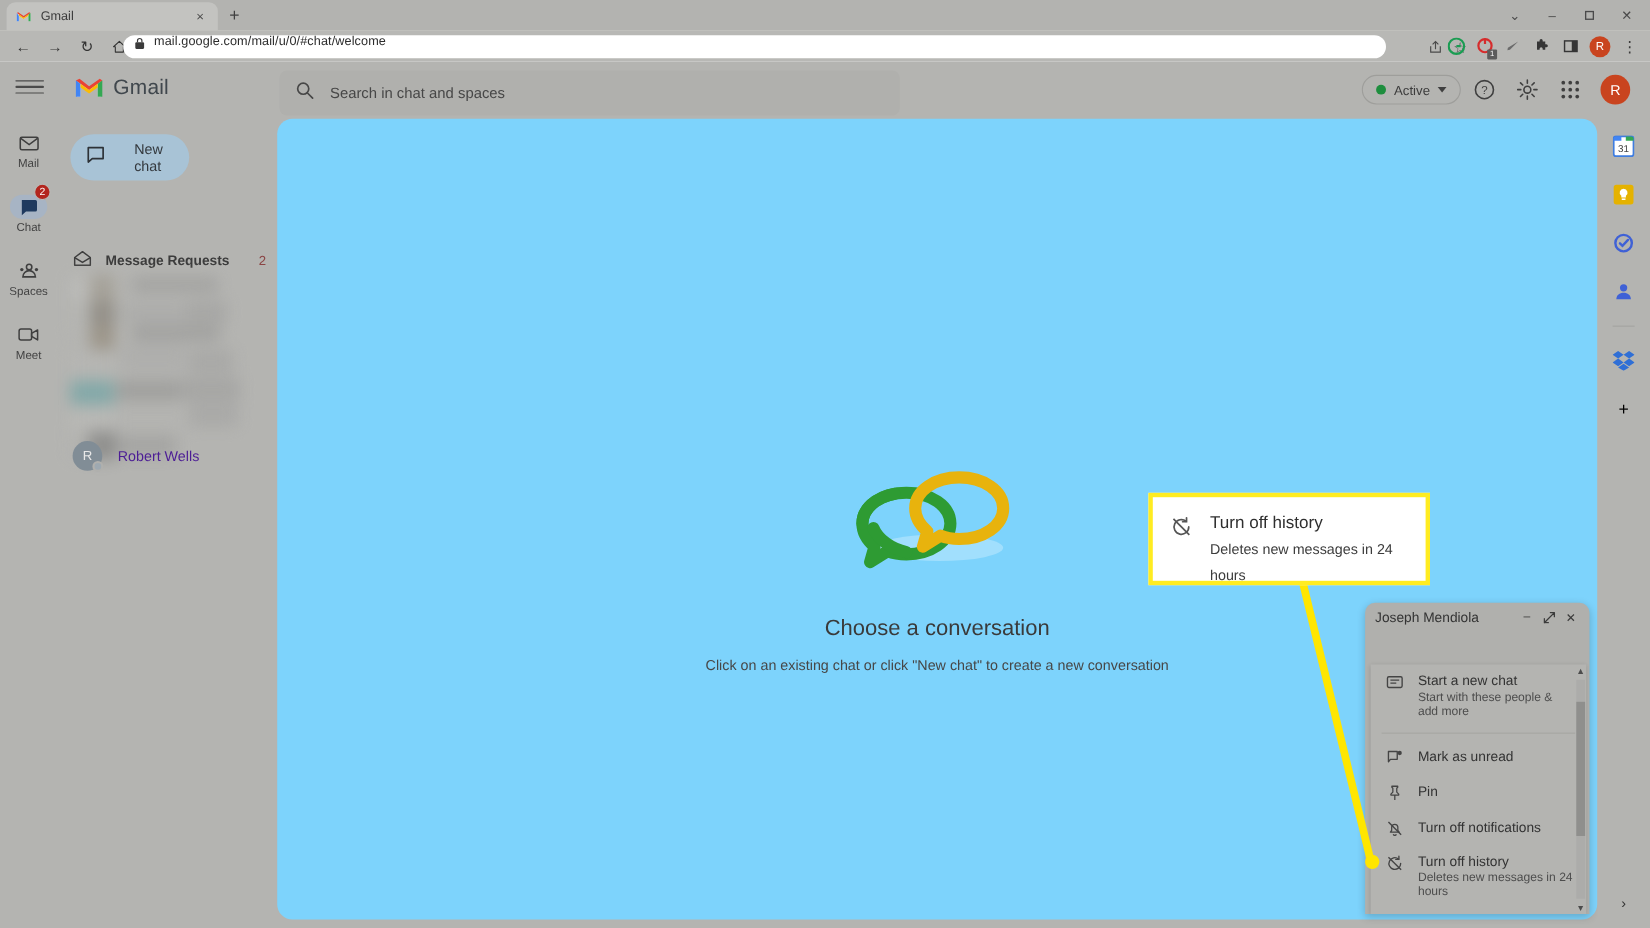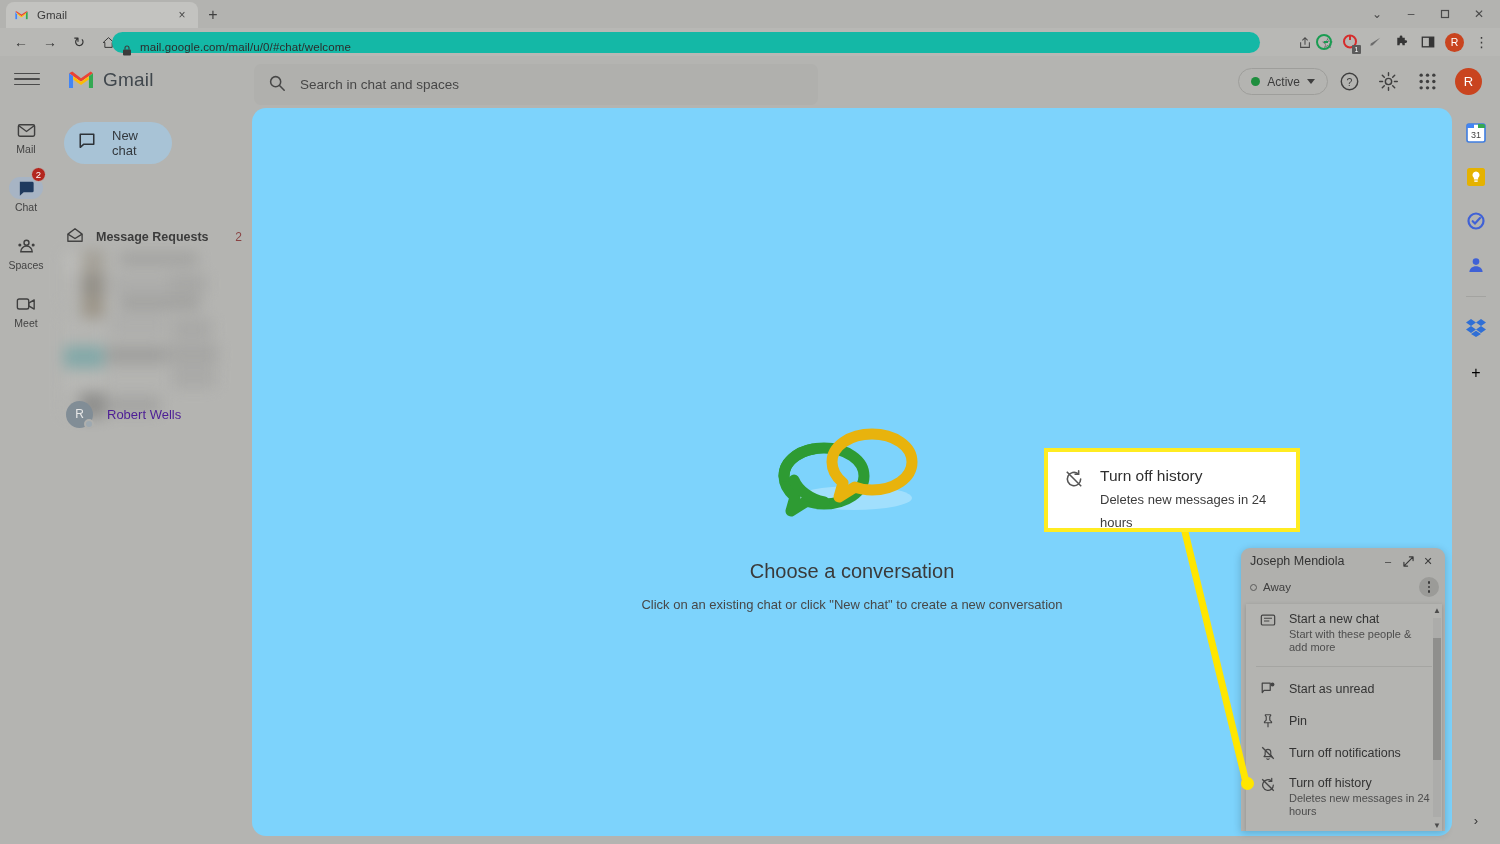--- a/index.html
+++ b/index.html
@@ -51,22 +51,22 @@
   .nav-icons {
     position: absolute; left: 8px; top: 0; height: 28px;
     display: flex; align-items: center; gap: 3px;
   }
   .nav-btn {
     width: 26px; height: 26px; display: flex; align-items: center;
     justify-content: center; color: #343434; font-size: 14px;
   }
   .omnibox {
     position: absolute; left: 112px; top: 4px; width: 1148px; height: 21px;
-    background: #14b8a6; border-radius: 11px;
-    display: flex; align-items: flex-end; padding: 0 10px; gap: 8px;
+    background: #ffffff; border-radius: 11px;
+    display: flex; align-items: flex-start; padding: 0 10px; gap: 8px;
   }
   .lock-icon { width: 10px; height: 11px; flex: 0 0 auto; position: relative; }
   .omnibox-url { font-size: 11.5px; color: #2c2c2c; letter-spacing: .1px; }
   .omni-right {
     position: absolute; right: 164px; top: 4px; height: 21px;
     display: flex; align-items: center; gap: 6px;
   }
   .toolbar-ext {
     position: absolute; right: 6px; top: 0; height: 28px;
     display: flex; align-items: center; gap: 9px; padding-right: 4px;
@@ -154,21 +154,21 @@
     border: 1.5px solid #b9b9b6;
   }
 
   
   .chat-col {
     position: absolute; left: 52px; top: 48px; width: 200px; height: 740px;
   }
   .new-chat-btn {
     position: absolute; left: 12px; top: 18px; width: 108px; height: 42px;
     background: #a8c3d6; border-radius: 21px;
-    display: flex; align-items: center; gap: 16px; padding: 0 14px;
+    display: flex; align-items: center; gap: 26px; padding: 0 14px;
   }
   .new-chat-label { font-size: 13px; color: #33383d; }
 
   .msg-req {
     position: absolute; left: 14px; top: 118px; width: 184px; height: 30px;
     display: flex; align-items: center; gap: 12px;
   }
   .msg-req-label { font-size: 12.5px; color: #3b3b3b; font-weight: 700; }
   .msg-req-count { font-size: 12px; color: #8a4444; margin-left: auto; margin-right: 8px; }
 
@@ -614,29 +614,20 @@
     <div class="popup-title">
       <span class="popup-name">Joseph Mendiola</span>
       <span class="popup-btn">–</span>
       <span class="popup-btn">
         <svg width="11" height="11" viewBox="0 0 12 12">
             <path d="M1 11l10-10M11 1H7M11 1v4M1 11h4M1 11V7" stroke="#3b3b3b" stroke-width="1.3" fill="none" stroke-linecap="round"></path>
           </svg>
       </span>
       <span class="popup-btn">✕</span>
     </div>
-    <div class="popup-status">
-      <span class="st-ring"></span>
-      <span class="popup-status-label">Away</span>
-      <span class="kebab">
-          <i></i>
-          <i></i>
-          <i></i>
-        </span>
-    </div>
 
     <div class="menu">
       <div class="menu-item">
         <span class="menu-ico">
           <svg width="16" height="16" viewBox="0 0 18 18">
               <rect x="1.5" y="2.5" width="15" height="11" rx="1.5" fill="none" stroke="#444" stroke-width="1.4"></rect>
               <path d="M4.5 6h9M4.5 9h6" stroke="#444" stroke-width="1.2"></path>
             </svg>
         </span>
         <span class="menu-txt">
@@ -645,21 +636,21 @@
         </span>
       </div>
       <div class="menu-sep"></div>
       <div class="menu-item">
         <span class="menu-ico">
           <svg width="16" height="16" viewBox="0 0 18 18">
               <path d="M2.5 2.5h9v8h-7l-2 2.5z" fill="none" stroke="#444" stroke-width="1.4" stroke-linejoin="round"></path>
               <circle cx="14" cy="4" r="2.2" fill="#444"></circle>
             </svg>
         </span>
-        <span class="menu-txt"><span class="menu-label">Start as unread</span></span>
+        <span class="menu-txt"><span class="menu-label">Mark as unread</span></span>
       </div>
       <div class="menu-item">
         <span class="menu-ico">
           <svg width="16" height="16" viewBox="0 0 18 18">
               <path d="M6 2h6v1l-1 1v4l2 2v1H5V10l2-2V4L6 3z" fill="none" stroke="#444" stroke-width="1.3" stroke-linejoin="round"></path>
               <path d="M9 11v5" stroke="#444" stroke-width="1.3"></path>
             </svg>
         </span>
         <span class="menu-txt"><span class="menu-label">Pin</span></span>
       </div>

